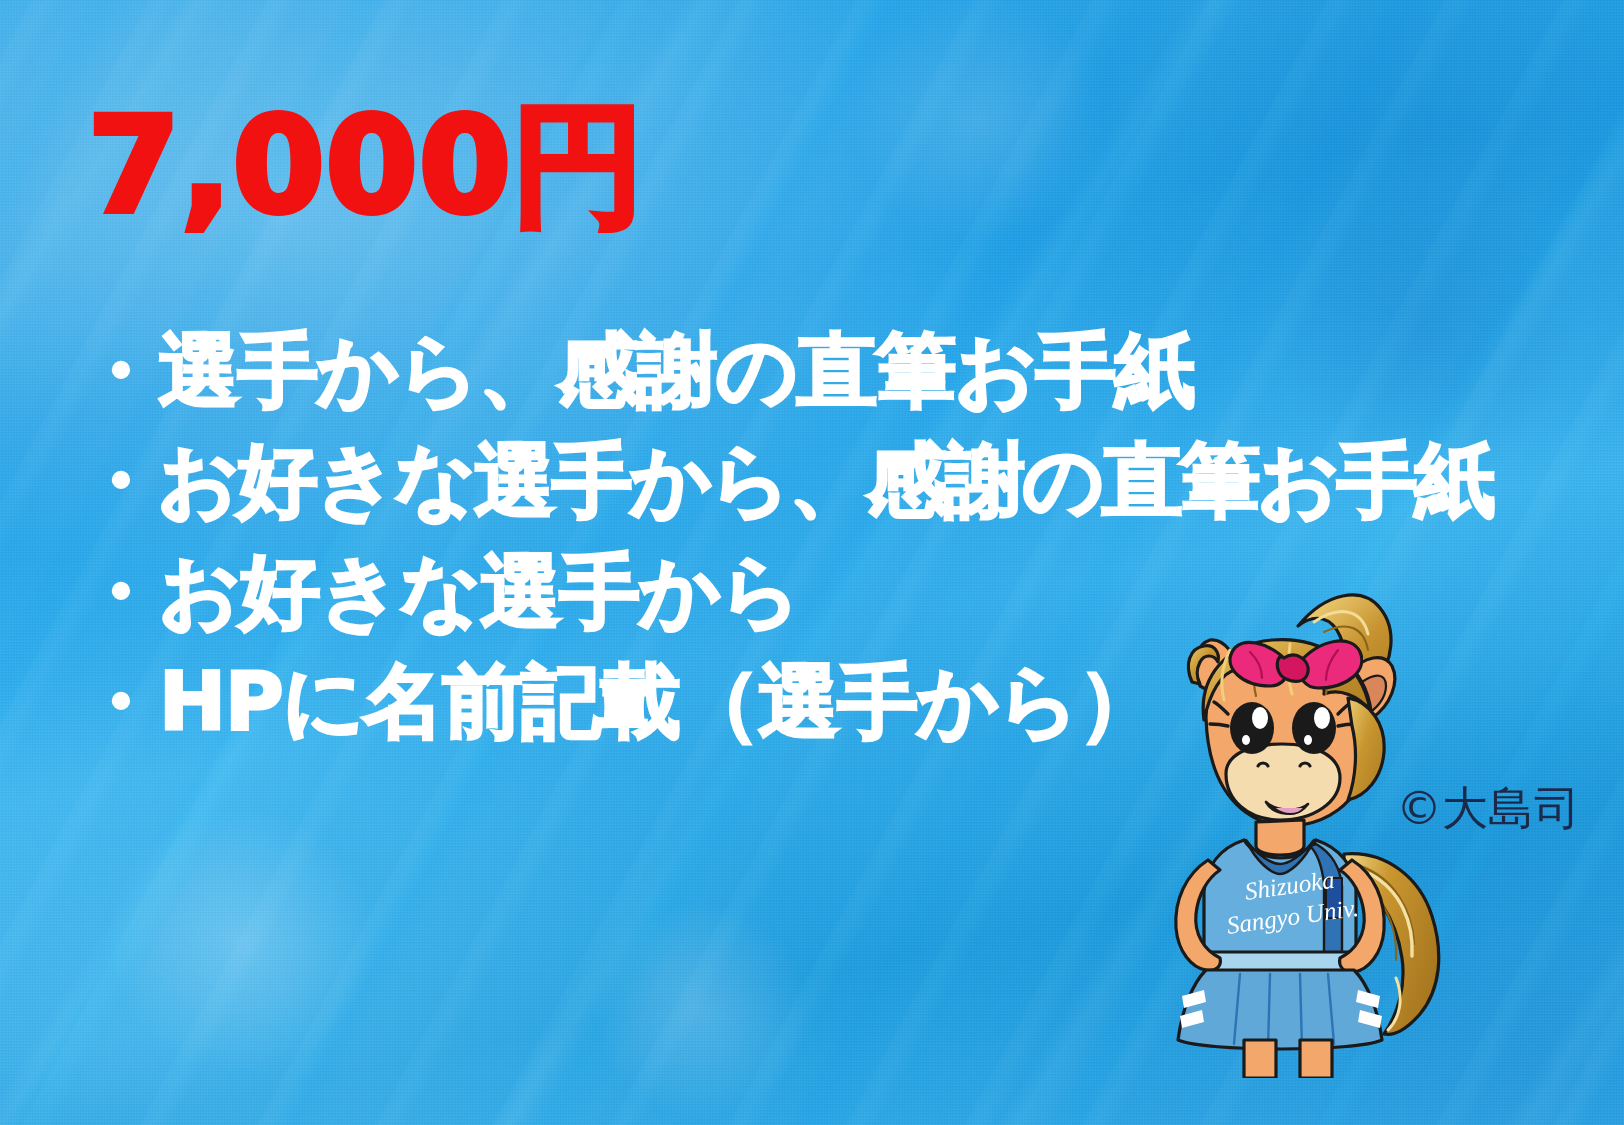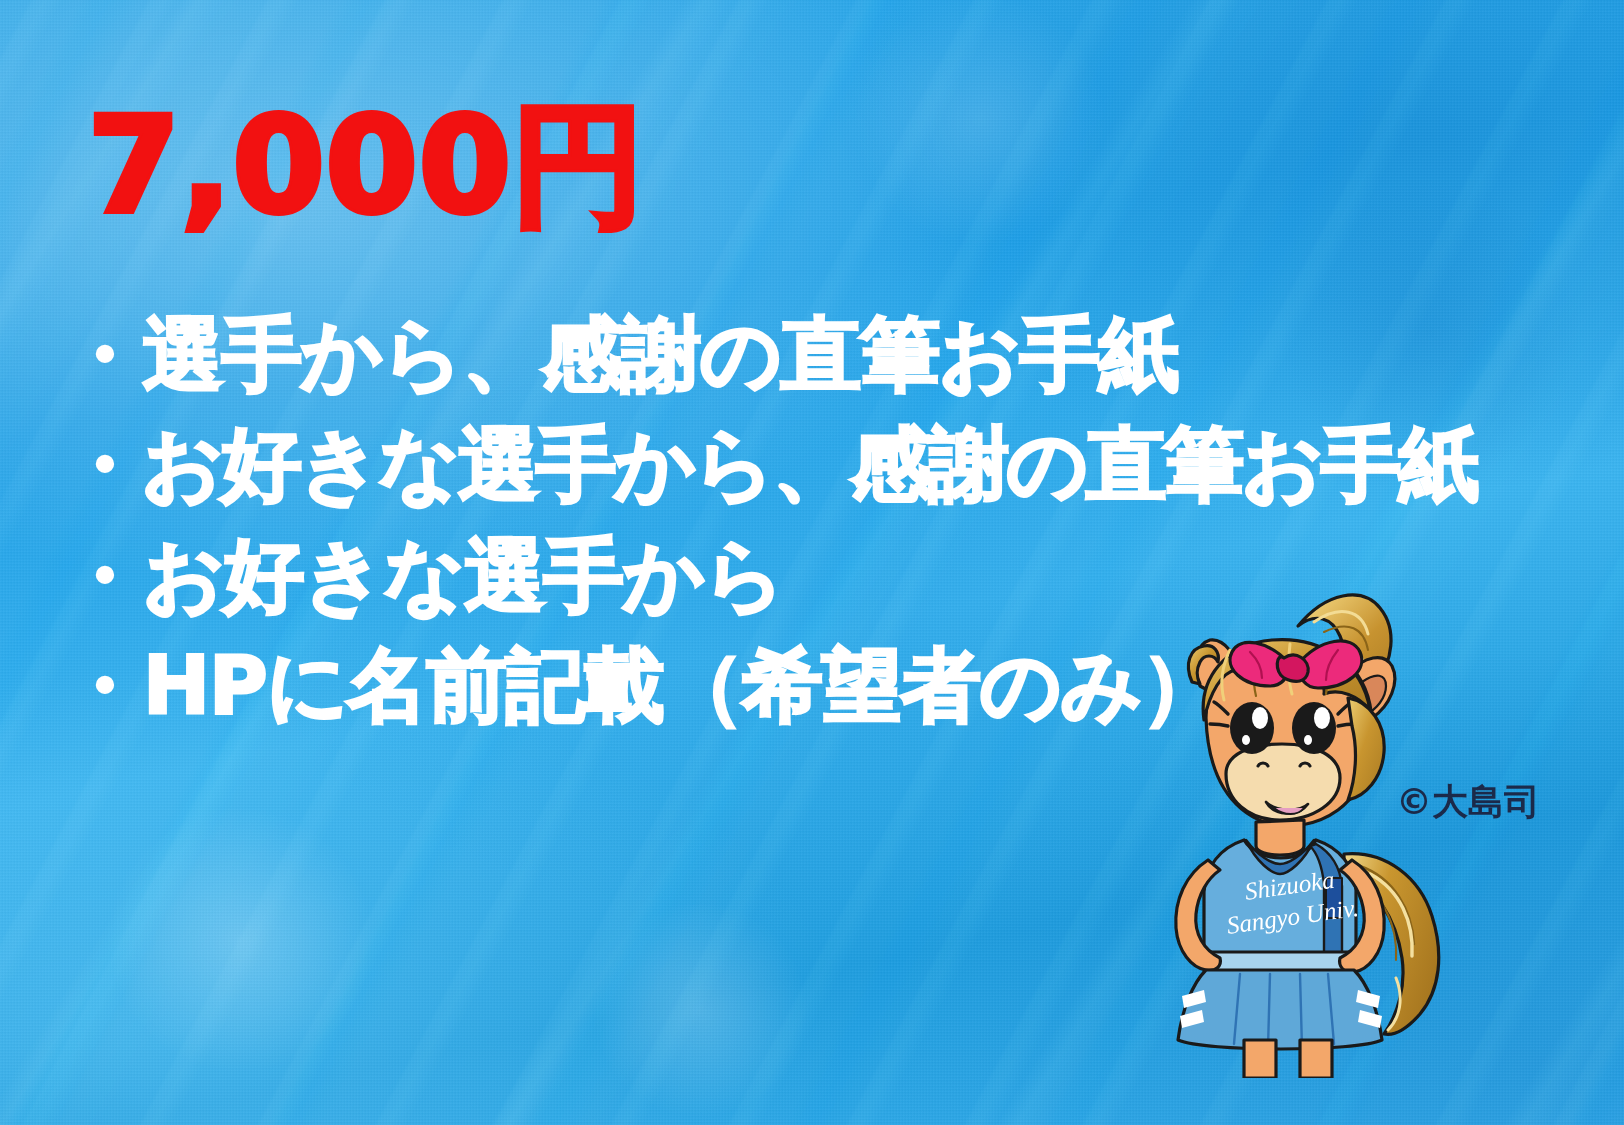--- a/index.html
+++ b/index.html
@@ -96,21 +96,21 @@
     paint-order: stroke fill;
   }
 
   
   .benefits {
     position: absolute;
     left: 64px;
     top: 300px;
     width: 1330px;
     list-style: none;
-    margin: 0;
+    margin: 16px;
     padding: 0;
   }
   .benefit-item {
     display: block;
     color: #ffffff;
     font-family: "DejaVu Sans", "Liberation Sans", sans-serif;
     font-size: 80px;
     font-weight: 700;
     line-height: 1.38;
     white-space: nowrap;
@@ -119,22 +119,22 @@
     paint-order: stroke fill;
   }
   .benefit-item:nth-child(2) { letter-spacing: -0.028em; }
 
   
   .copyright {
     position: absolute;
     left: 1396px;
     top: 778px;
     font-family: "DejaVu Sans", "Liberation Sans", sans-serif;
-    font-size: 36px;
-    font-weight: 700;
+    font-size: 46px;
+    font-weight: 400;
     color: #1b2a4a;
     white-space: nowrap;
   }
 
   
   .mascot {
     position: absolute;
     left: 1148px;
     top: 578px;
     width: 330px;
@@ -151,21 +151,21 @@
   <div class="bg-layer bg-streaks"></div>
   <div class="bg-layer bg-blooms"></div>
   <div class="bg-layer bg-grain"></div>
 
   <div class="price">7,000円</div>
 
   <ul class="benefits">
     <li class="benefit-item">・選手から、感謝の直筆お手紙</li>
     <li class="benefit-item">・お好きな選手から、感謝の直筆お手紙</li>
     <li class="benefit-item">・お好きな選手から</li>
-    <li class="benefit-item">・HPに名前記載（希望者のみ）</li>
+    <li class="benefit-item">・HPに名前記載（選手から）</li>
   </ul>
 
   <div class="copyright">©大島司</div>
 
   <div class="mascot">
     <svg viewBox="0 0 330 500" xmlns="http://www.w3.org/2000/svg">
       <defs>
         <linearGradient id="hairGrad" x1="0" y1="0" x2="1" y2="1">
           <stop offset="0%" stop-color="#e8c濃"></stop>
           <stop offset="0%" stop-color="#eccd72"></stop>

